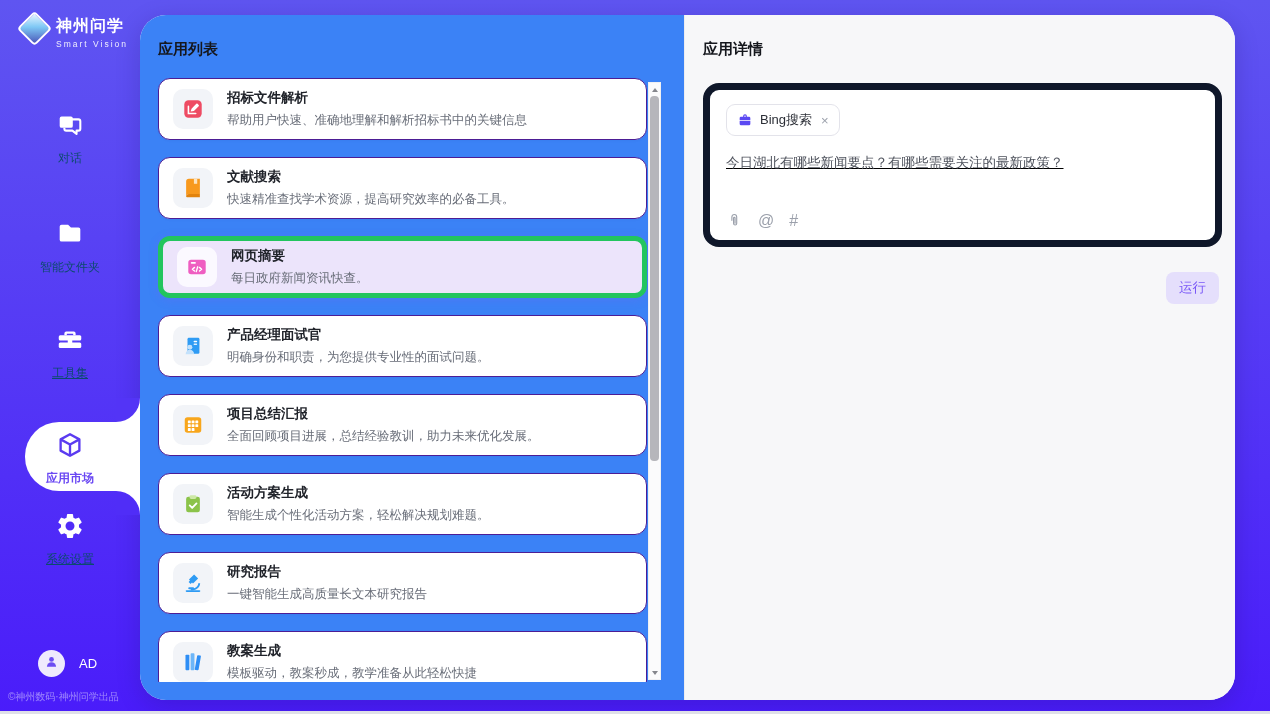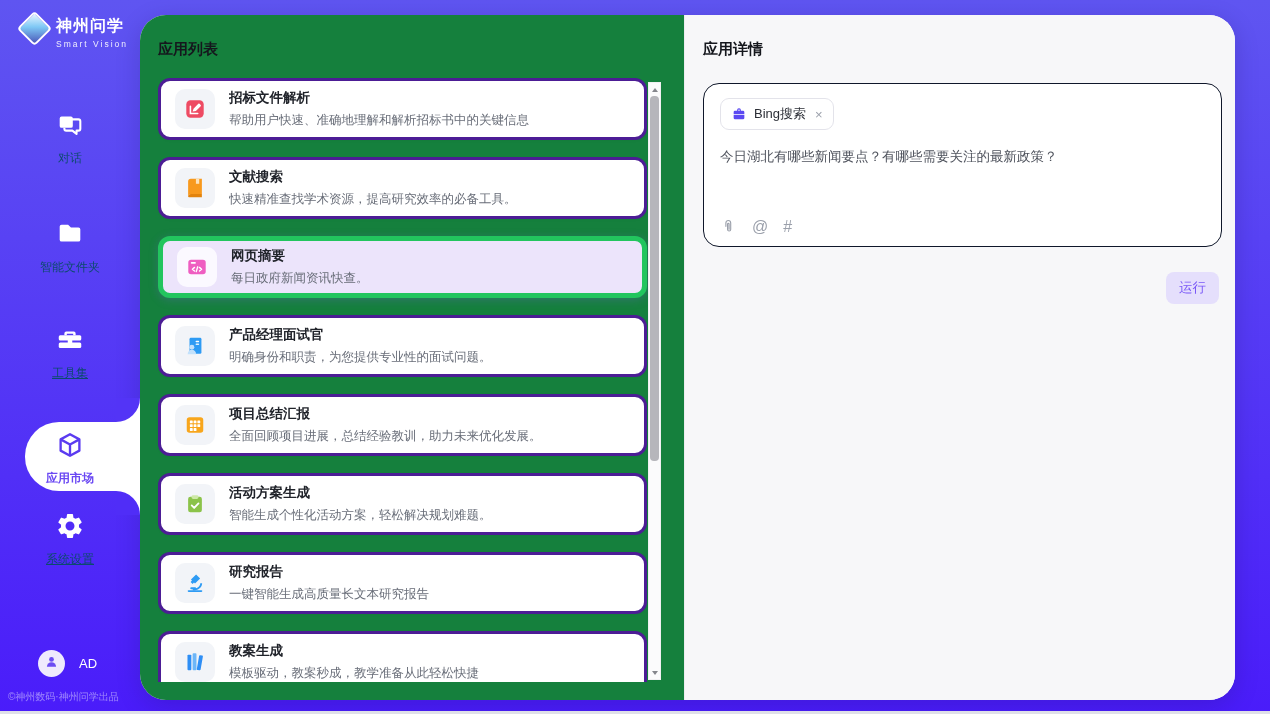--- a/index.html
+++ b/index.html
@@ -41,50 +41,50 @@
   .user-row { position:absolute; left:38px; top:650px; display:flex; align-items:center; gap:14px; }
   .avatar { width:27px; height:27px; border-radius:50%; background:#efeafd; display:flex; align-items:center; justify-content:center; }
   .avatar svg { width:17px; height:17px; }
   .user-name { font-size:13px; color:#fff; }
   .copyright { position:absolute; left:8px; bottom:10px; font-size:10px; color:rgba(255,255,255,.45); white-space:nowrap; }
 
   
   .main-panel { position:absolute; left:140px; top:15px; width:1095px; height:685px;
     background:#fff; border-radius:26px; display:flex; overflow:hidden;
     box-shadow:0 6px 24px rgba(25,15,90,.20); z-index:1; }
-  .left-col { width:544px; position:relative; background:#15803d; }
+  .left-col { width:544px; position:relative; background:#3b82f6; }
   .right-col { flex:1; background:#f7f7f9; border-left:1px solid #ececf0; position:relative; }
   .panel-title { font-size:15px; font-weight:bold; color:#15171d; padding:25px 18px 12px 18px; }
 
   
   .card-list { padding:7px 37px 0 18px; height:611px; overflow:hidden; }
   .app-card { display:flex; align-items:center; gap:14px; height:62px; padding:0 14px;
-    border:3px solid #4c1d95; border-radius:12px; background:#fff; margin-bottom:17px;
+    border:1px solid #4c1d95; border-radius:12px; background:#fff; margin-bottom:17px;
     box-shadow:0 1px 3px rgba(20,20,40,.03); cursor:pointer; }
   .app-card.selected { background:#ece4fb; border:5px solid #22c55e; box-shadow:0 2px 10px rgba(130,90,240,.25); }
   .icon-tile { width:40px; height:40px; min-width:40px; border-radius:10px; background:#f2f4f8;
     display:flex; align-items:center; justify-content:center; }
   .app-card.selected .icon-tile { background:#fbf9ff; }
   .icon-tile svg { width:22px; height:22px; display:block; }
   .card-texts { overflow:hidden; }
   .card-title { font-size:13.5px; font-weight:bold; color:#20232a; margin-bottom:5px; }
   .card-desc { font-size:12.5px; color:#686d78; white-space:nowrap; }
 
   
   .scrollbar { position:absolute; top:67px; right:23px; width:13px; height:598px;
     background:#fbfbfc; border:1px solid #f0f0f2; }
   .sb-btn { position:absolute; left:0; width:11px; height:13px; display:flex; align-items:center; justify-content:center; }
   .sb-btn.up { top:0; } .sb-btn.down { bottom:0; }
   .tri-up { width:0; height:0; border-left:3.5px solid transparent; border-right:3.5px solid transparent; border-bottom:4.5px solid #85868c; }
   .tri-down { width:0; height:0; border-left:3.5px solid transparent; border-right:3.5px solid transparent; border-top:4.5px solid #85868c; }
   .sb-thumb { position:absolute; left:1px; top:13px; width:9px; height:365px; background:#b6b6bb; border-radius:4px; }
 
   
-  .detail-card { margin:12px 13px 0 18px; background:#fff; border:1px solid #0f172a; border-radius:16px;
-    height:164px; position:relative; padding:14px 16px; }
+  .detail-card { margin:12px 13px 0 18px; background:#fff; border:7px solid #0f172a; border-radius:16px;
+    height:164px; position:relative; padding:14px 16px;text-decoration:underline; }
   .tool-tag { display:inline-flex; align-items:center; gap:7px; border:1px solid #e3e3ea;
     border-radius:9px; padding:6px 10px; background:#fff; }
   .tool-tag svg { width:16px; height:16px; display:block; }
   .tag-label { font-size:13px; color:#2b2e36; }
   .tag-close { font-size:13px; color:#9ba0ab; margin-left:2px; cursor:pointer; line-height:1; }
   .prompt-text { margin-top:17px; font-size:13.5px; color:#4e525c; line-height:1.5; }
   .composer-icons { position:absolute; left:16px; bottom:11px; display:flex; gap:15px; align-items:center; }
   .composer-icons .icon { color:#9ba0ab; font-size:16px; cursor:pointer; line-height:1; }
   .composer-icons svg { width:17px; height:17px; display:block; }
   .run-row { display:flex; justify-content:flex-end; margin:25px 16px 0 0; }

